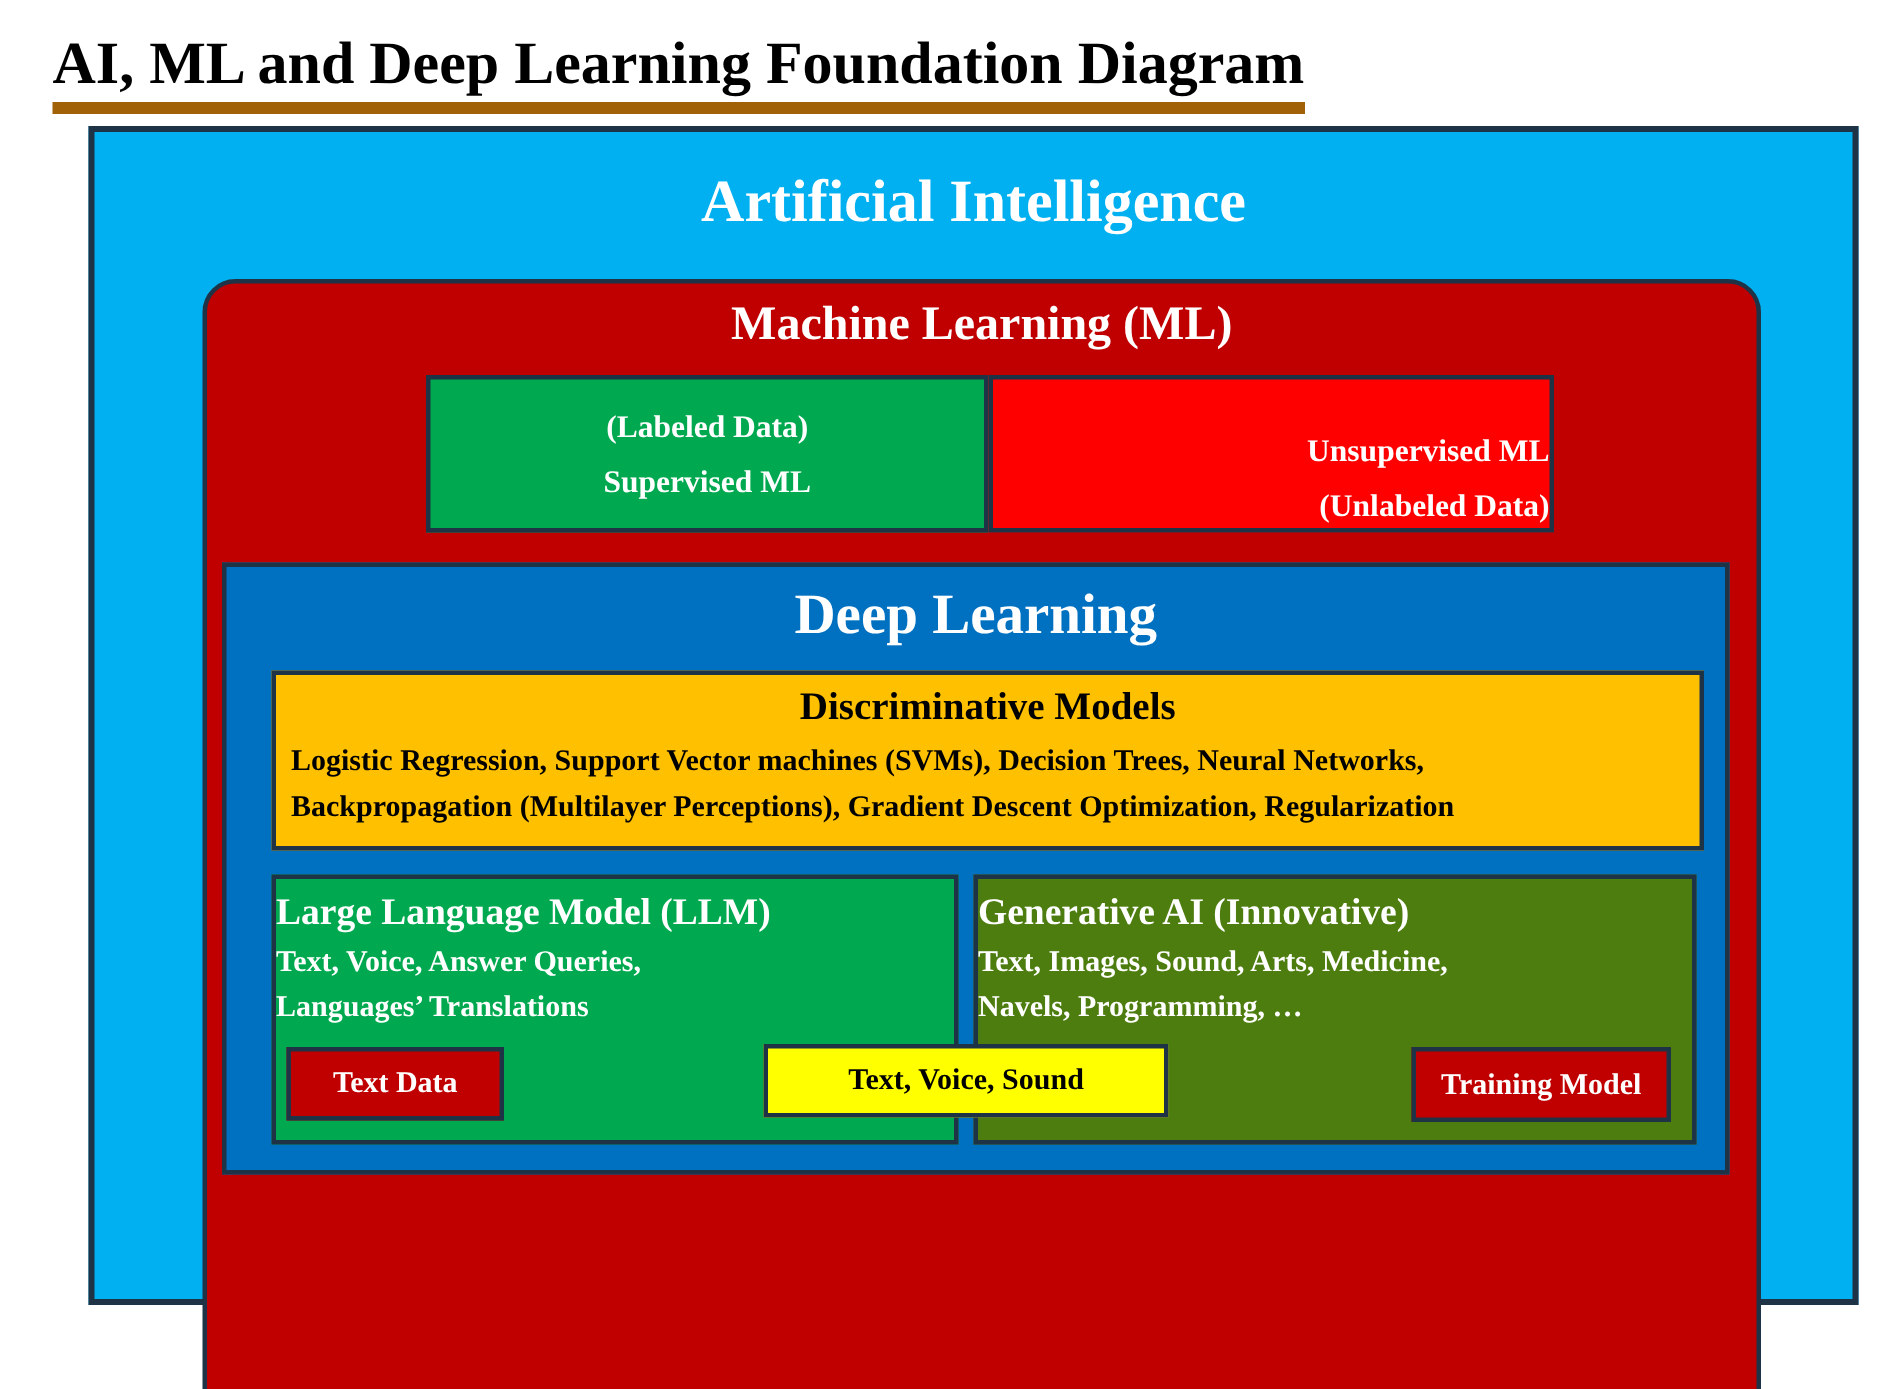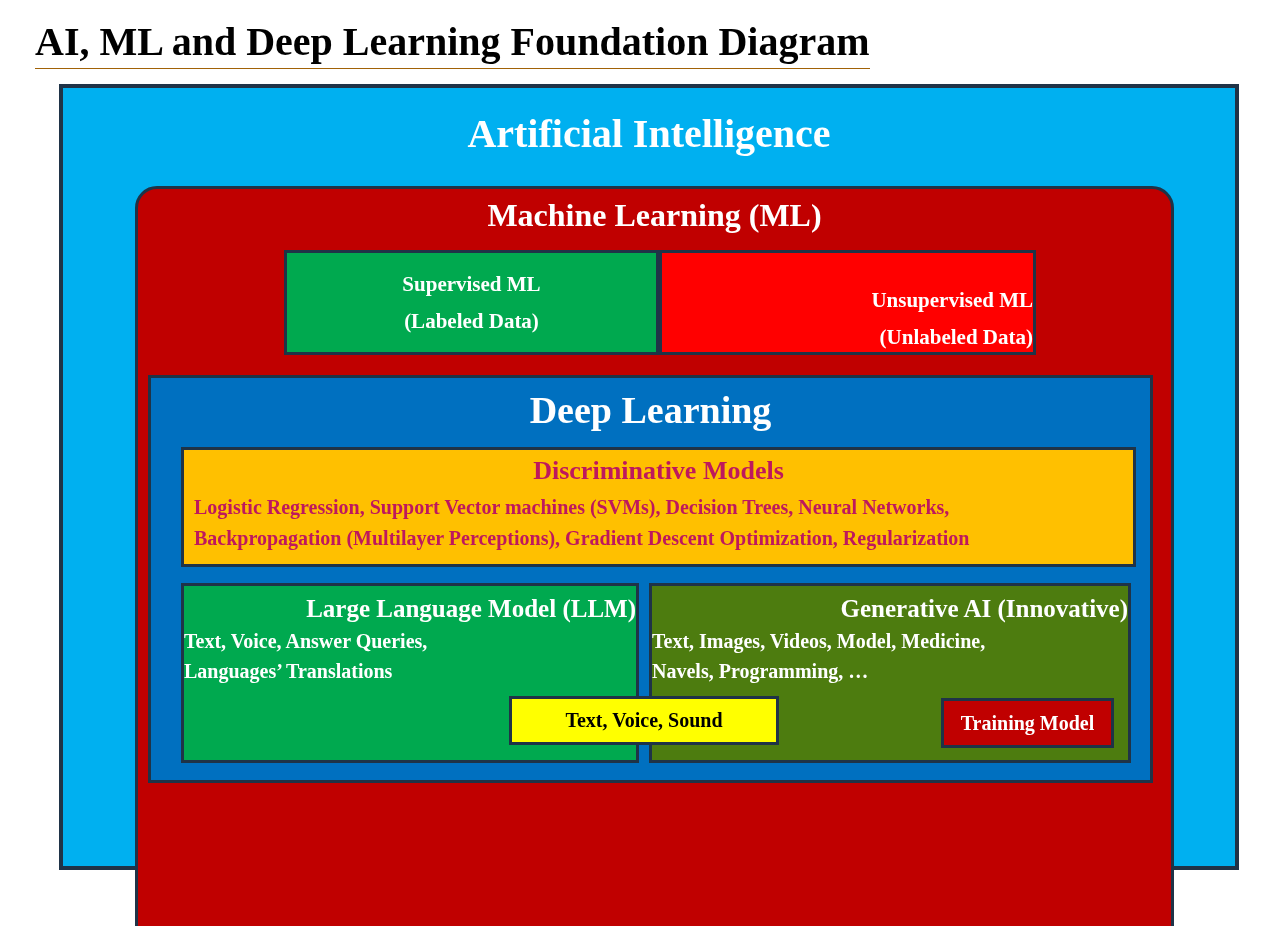--- a/index.html
+++ b/index.html
@@ -3,21 +3,21 @@
 <meta charset="utf-8">
 <style>
   * { margin: 0; padding: 0; box-sizing: border-box; }
   html, body { width: 1264px; height: 926px; background: #ffffff; overflow: hidden; }
   body { position: relative; font-family: "Liberation Serif", "DejaVu Serif", serif; font-weight: bold; }
 
   
   .page-title {
     position: absolute; left: 35px; top: 18px;
     font-size: 40px; color: #000000; letter-spacing: 0px;
-    border-bottom: 1px solid #a16207; padding-bottom: 2px; line-height: 1.2;
+    border-bottom: 8px solid #a16207; padding-bottom: 2px; line-height: 1.2;
     white-space: nowrap;
   }
 
   .box { position: absolute; border: 3px solid #1F3347; }
 
   
   .ai-box { left: 33px; top: 84px; width: 1180px; height: 786px; background: #00B0F0; border-width: 4px; margin-left: 26px; }
   .ai-label { position: absolute; top: 22px; left: 0; right: 0; text-align: center;
               color: #ffffff; font-size: 40px; }
 
@@ -31,28 +31,28 @@
              color: #ffffff; text-align: center; font-size: 21px; line-height: 37px; padding-top: 13px; }
   .unsup-box { left: 521px; top: 61px; width: 377px; height: 105px; background: #FF0000;
                color: #ffffff; text-align: right; font-size: 21px; line-height: 37px; padding-top: 29px; }
 
   
   .dl-box { left: 10px; top: 186px; width: 1005px; height: 408px; background: #0070C0; padding-left: 37px; }
   .dl-label { position: absolute; top: 10px; left: 0; right: 0; text-align: center;
               color: #ffffff; font-size: 38px; }
 
   
-  .disc-box { left: 30px; top: 69px; width: 955px; height: 120px; background: #FFC000; color: #be185d; }
+  .disc-box { left: 30px; top: 69px; width: 955px; height: 120px; background: #FFC000; color: #000000; }
   .disc-title { text-align: center; font-size: 26px; margin-top: 6px; }
   .disc-lines { font-size: 20px; line-height: 31px; padding-left: 10px; margin-top: 6px; white-space: nowrap; }
 
   
   .llm-box { left: 30px; top: 205px; width: 458px; height: 180px; background: #00A94F; color: #ffffff; }
   .gen-box { left: 498px; top: 205px; width: 482px; height: 180px; background: #4d7c0f; color: #ffffff; }
-  .green-title { text-align: right; font-size: 25px; margin-top: 9px; }
+  .green-title { text-align: left; font-size: 25px; margin-top: 9px; }
   .green-lines { text-align: left; font-size: 20px; line-height: 30px; margin-top: 3px; }
 
   
   .badge { position: absolute; border: 3px solid #1F3347; display: flex;
            align-items: center; justify-content: center; font-size: 20px; }
   .badge-red { background: #C00000; color: #ffffff; }
   .text-data-badge { left: 7px; top: 112px; width: 145px; height: 49px; }
   .training-badge { left: 289px; top: 112px; width: 173px; height: 50px; }
   .bridge-badge { left: 358px; top: 318px; width: 270px; height: 49px;
                   background: #FFFF00; color: #000000; z-index: 5; }
@@ -62,22 +62,22 @@
 
 <div class="page-title">AI, ML and Deep Learning Foundation Diagram</div>
 
 <div class="box ai-box">
   <div class="ai-label">Artificial Intelligence</div>
 
   <div class="box ml-box">
     <div class="ml-label">Machine Learning (ML)</div>
 
     <div class="box sup-box">
+      <div>(Labeled Data)</div>
       <div>Supervised ML</div>
-      <div>(Labeled Data)</div>
     </div>
     <div class="box unsup-box">
       <div>Unsupervised ML</div>
       <div>(Unlabeled Data)</div>
     </div>
 
     <div class="box dl-box">
       <div class="dl-label">Deep Learning</div>
 
       <div class="box disc-box">
@@ -87,26 +87,27 @@
           <div>Backpropagation (Multilayer Perceptions), Gradient Descent Optimization, Regularization</div>
         </div>
       </div>
 
       <div class="box llm-box">
         <div class="green-title">Large Language Model (LLM)</div>
         <div class="green-lines">
           <div>Text, Voice, Answer Queries,</div>
           <div>Languages’ Translations</div>
         </div>
+        <div class="badge badge-red text-data-badge">Text Data</div>
       </div>
 
       <div class="box gen-box">
         <div class="green-title">Generative AI (Innovative)</div>
         <div class="green-lines">
-          <div>Text, Images, Videos, Model, Medicine,</div>
+          <div>Text, Images, Sound, Arts, Medicine,</div>
           <div>Navels, Programming, …</div>
         </div>
         <div class="badge badge-red training-badge">Training Model</div>
       </div>
 
       <div class="badge bridge-badge">Text, Voice, Sound</div>
     </div>
   </div>
 </div>
 

